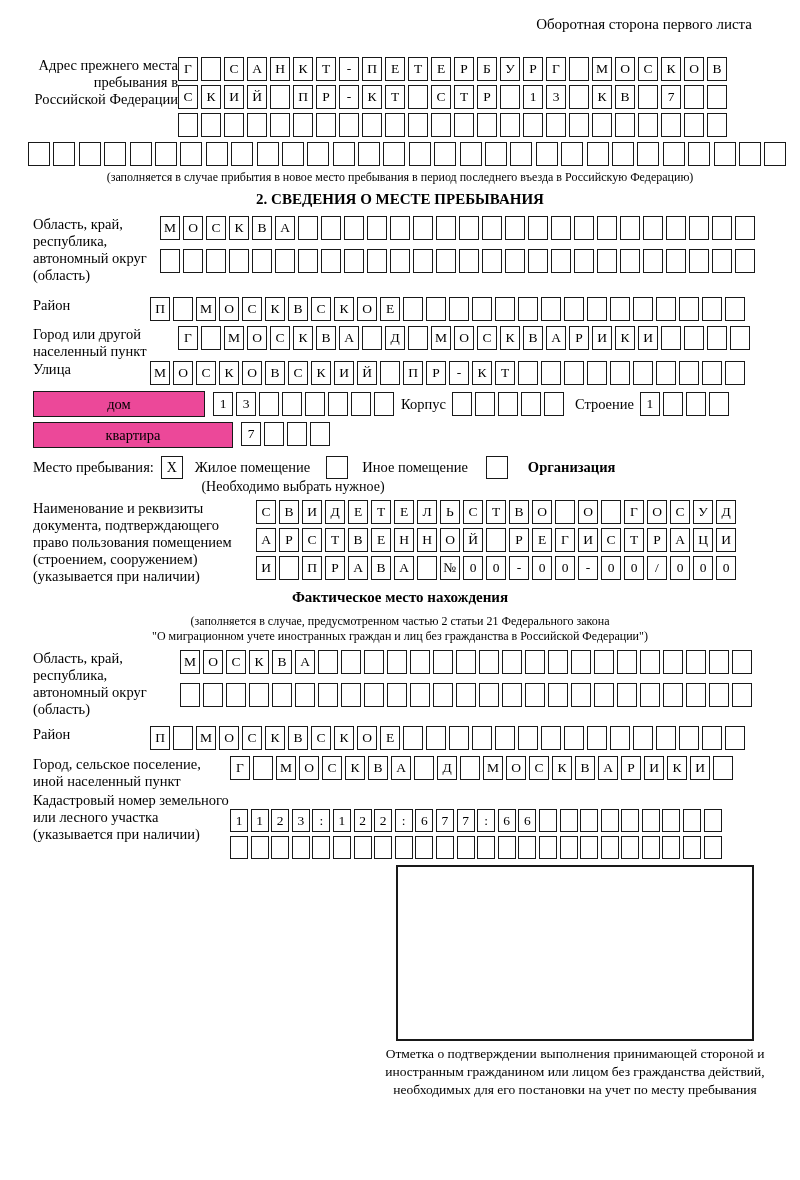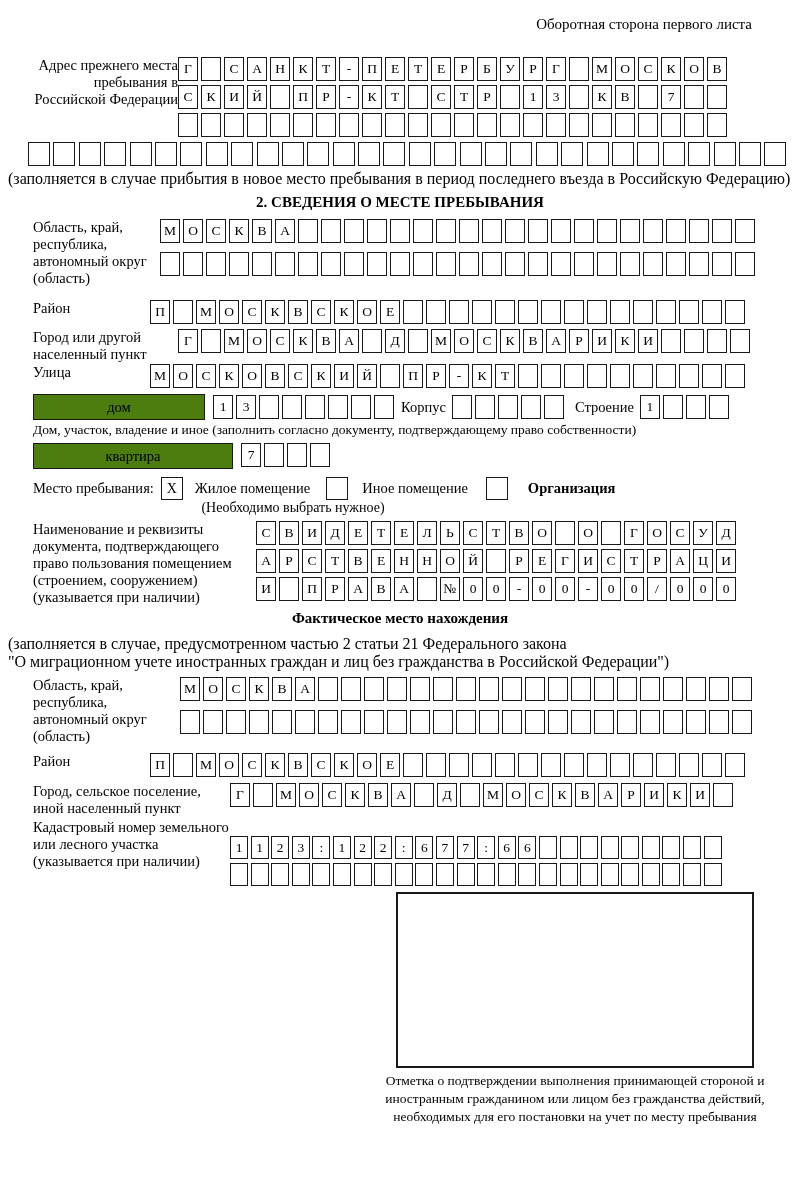--- a/index.html
+++ b/index.html
@@ -25,28 +25,28 @@
     box-sizing:border-box;
     width:20px;height:24px;
     border:1.6px solid #191919;
     margin-right:3px;
     display:inline-flex;align-items:center;justify-content:center;
     font-size:13.5px;font-family:"Liberation Serif", serif;
     background:#fff;
   }
   .cell.wide{width:22px;margin-right:3.4px;}
   .cell.compact{width:18px;height:23px;margin-right:2.6px;}
-  .center-note{font-size:16px;}
+  .center-note{font-size:12px;text-align:center;}
   .sub-note{font-size:13.5px;margin-left:25px;}
   .section-title{font-size:15px;font-weight:bold;text-align:center;}
   .widebox{
     box-sizing:border-box;
     border:1.8px solid #191919;height:26px;
     display:inline-flex;align-items:center;justify-content:center;
-    font-size:14.5px;background:#4d7c0f;
+    font-size:14.5px;background:#ec4899;
   }
   .inline-label{font-size:14.5px;line-height:26px;}
   .chk{
     box-sizing:border-box;
     width:22px;height:23px;border:1.7px solid #191919;
     display:inline-flex;align-items:center;justify-content:center;
     font-size:14px;background:#fff;
   }
   .opt-label{font-size:14.5px;line-height:23px;}
   .stamp-box{
@@ -366,21 +366,20 @@
         <span class="cell"></span>
       </span>
     <span class="inline-label" style="margin-left:8px;margin-right:6px;">Строение</span>
     <span class="cellrow inline">
         <span class="cell">1</span>
         <span class="cell"></span>
         <span class="cell"></span>
         <span class="cell"></span>
       </span>
   </div>
-  <div class="sub-note">Дом, участок, владение и иное (заполнить согласно документу, подтверждающему право собственности)</div>
 
   <div class="frow" style="margin-left:25px;margin-top:5px;margin-bottom:3px;align-items:flex-start;">
     <span class="widebox" style="width:200px;">
       <span>квартира</span>
     </span>
     <span class="cellrow inline" style="margin-left:8px;">
         <span class="cell">7</span>
         <span class="cell"></span>
         <span class="cell"></span>
         <span class="cell"></span>

